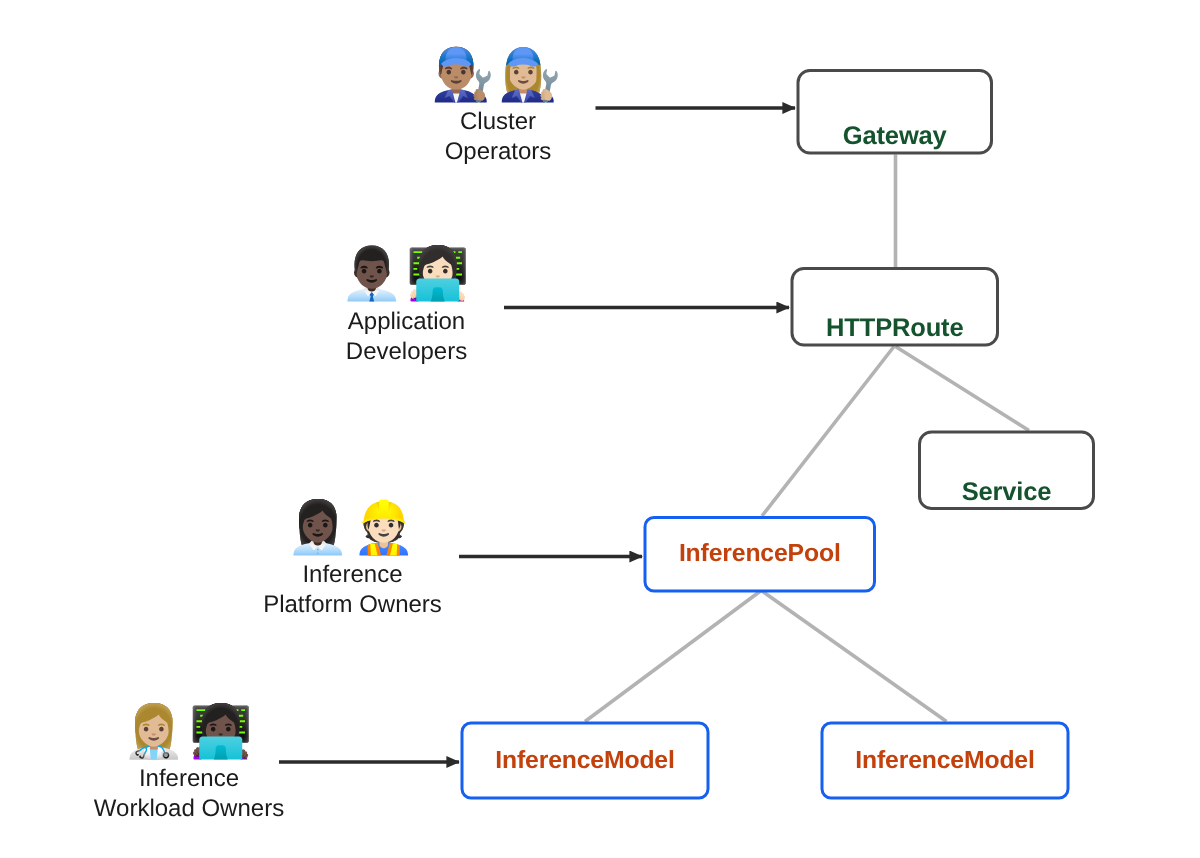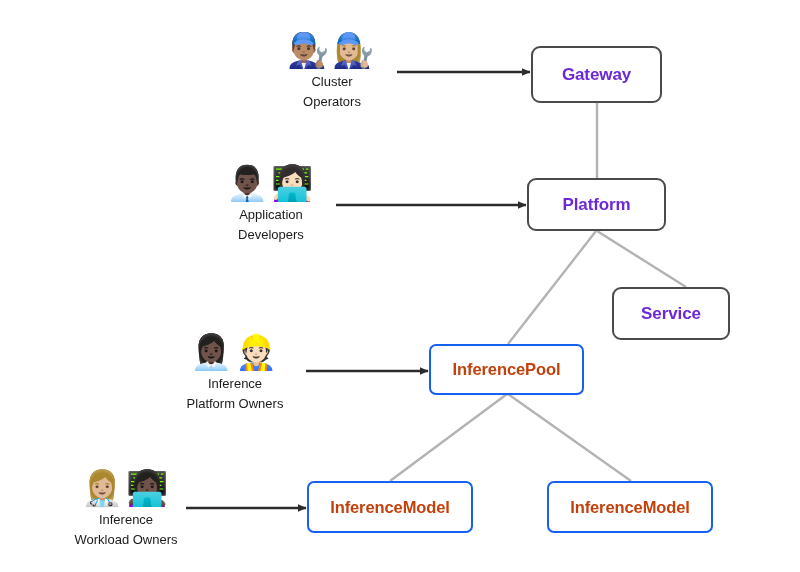--- a/index.html
+++ b/index.html
@@ -31,22 +31,23 @@
     align-items: center;
     justify-content: center;
     border-radius: 9px;
     background: #ffffff;
     font-weight: bold;
     letter-spacing: -0.1px;
     z-index: 3;
   }
   .node.std {
     border: 2px solid #4a4a4a;
-    color: #6d28d9;
+    color: #14532d;
     font-size: 17px;
+    align-items: flex-end;
   }
   .node.inf {
     border: 2px solid #1560f0;
     color: #c2410c;
     font-size: 16.5px;
     border-radius: 7px;
   }
   .persona {
     position: absolute;
     display: flex;
@@ -57,21 +58,21 @@
   .persona-emoji {
     font-family: "DejaVu Sans", sans-serif;
     font-size: 34px;
     line-height: 40px;
     white-space: nowrap;
     letter-spacing: 2px;
   }
   .persona-label {
     margin-top: 2px;
     text-align: center;
-    font-size: 13px;
+    font-size: 16px;
     line-height: 20px;
     color: #1b1b1b;
     white-space: pre-line;
   }
 </style>
 </head>
 <body>
 
 <div id="canvas">
 
@@ -99,21 +100,21 @@
     <line x1="306" y1="371" x2="428" y2="371" stroke="#2b2b2b" stroke-width="2.4" marker-end="url(#arrowhead)"></line>
 
     <line x1="186" y1="508" x2="306" y2="508" stroke="#2b2b2b" stroke-width="2.4" marker-end="url(#arrowhead)"></line>
   </svg>
 
   <div class="node std" style="left:531px; top:46px; width:131px; height:57px;">
     <span>Gateway</span>
   </div>
 
   <div class="node std" style="left:527px; top:178px; width:139px; height:53px;">
-    <span>Platform</span>
+    <span>HTTPRoute</span>
   </div>
 
   <div class="node std" style="left:612px; top:287px; width:118px; height:53px;">
     <span>Service</span>
   </div>
 
   <div class="node inf" style="left:429px; top:344px; width:155px; height:51px;">
     <span>InferencePool</span>
   </div>
 

